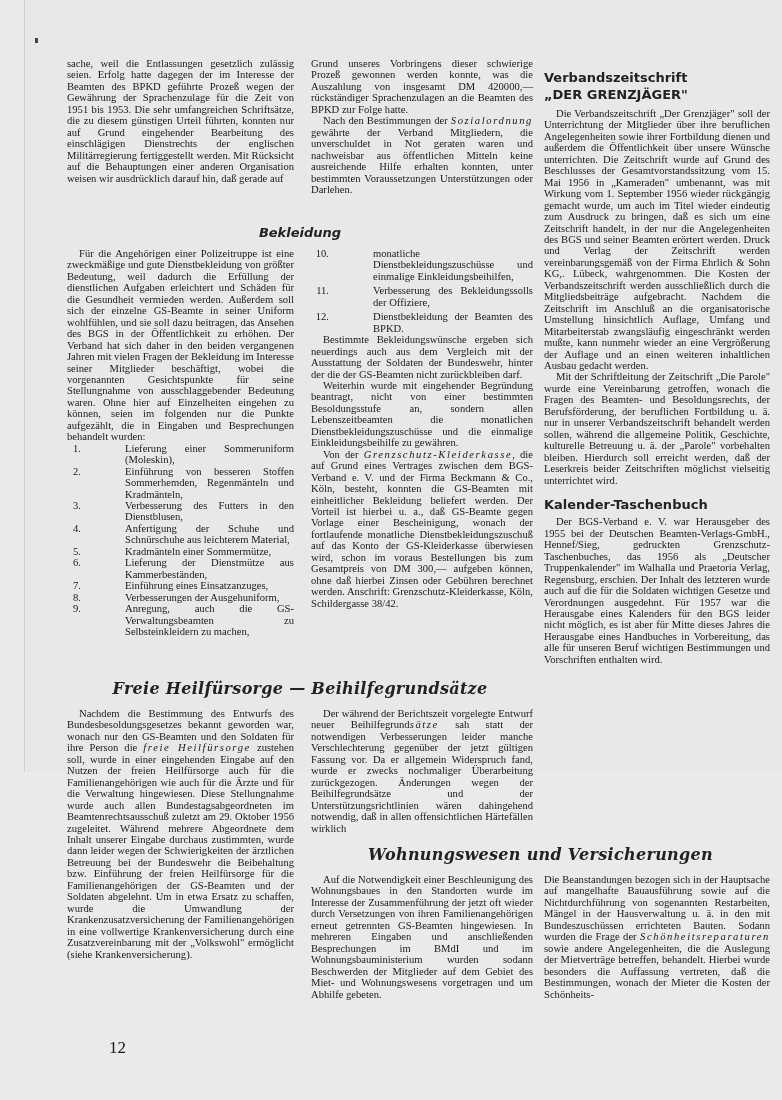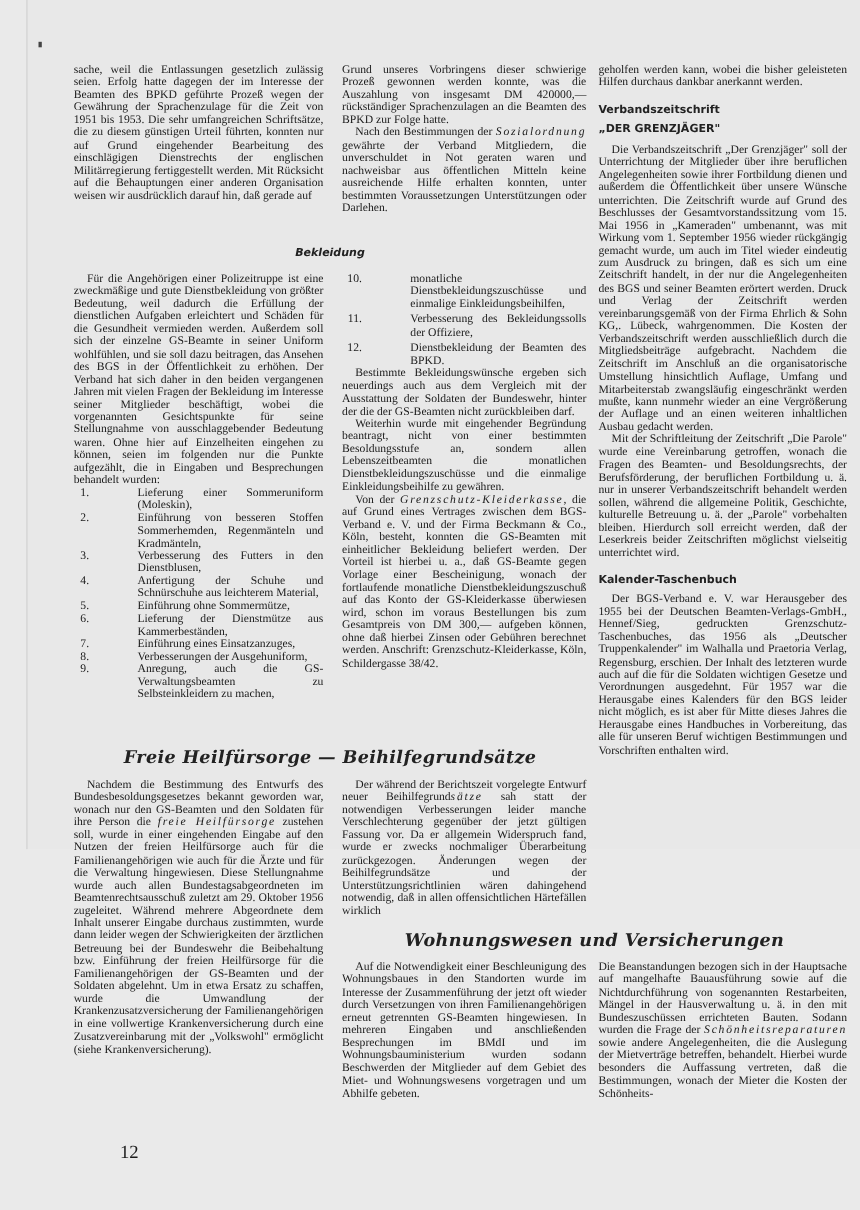--- a/index.html
+++ b/index.html
@@ -21,21 +21,21 @@
     font-size: 10.6px;
     line-height: 11.45px;
     text-align: justify;
     hyphens: manual;
   }
   .col p { margin: 0; text-indent: 12px; }
   .col p.noindent { text-indent: 0; }
   .sp { letter-spacing: 1.6px; font-style: italic; }
   h2.sans {
     font-family: "DejaVu Sans", "Liberation Sans", sans-serif;
-    font-weight: bold; font-size: 10px; margin: 0; color: #222;
+    font-weight: bold; font-size: 13px; margin: 0; color: #222;
   }
   h2.center { position: absolute; text-align: center; font-style: italic; }
   h2.script {
     position: absolute; left: 40px; width: 720px; text-align: center;
     font-family: "DejaVu Serif", serif; font-style: italic; font-weight: bold;
     font-size: 16px; margin: 0; color: #222; letter-spacing: 0.3px;
   }
   ol.list { margin: 0; padding: 0; list-style: none; }
   ol.list li { display: flex; margin: 0; gap: 40px; }
   ol.list li .n { width: 14px; flex: none; text-align: right; padding-right: 4px; }
@@ -52,21 +52,20 @@
   <div class="col" style="left:42px; top:58px; width:227px;">
     <p class="noindent">sache, weil die Entlassungen gesetzlich zulässig seien. Erfolg hatte dagegen der im Interesse der Beamten des BPKD geführte Prozeß wegen der Gewährung der Sprachenzulage für die Zeit von 1951 bis 1953. Die sehr umfangreichen Schriftsätze, die zu diesem günstigen Urteil führten, konnten nur auf Grund eingehender Bearbeitung des einschlägigen Dienstrechts der englischen Militärregierung fertiggestellt werden. Mit Rücksicht auf die Behauptungen einer anderen Organisation weisen wir ausdrücklich darauf hin, daß gerade auf</p>
   </div>
 
   <div class="col" style="left:286px; top:58px; width:222px;">
     <p class="noindent">Grund unseres Vorbringens dieser schwierige Prozeß gewonnen werden konnte, was die Auszahlung von insgesamt DM 420000,— rückständiger Sprachenzulagen an die Beamten des BPKD zur Folge hatte.</p>
     <p><span>Nach den Bestimmungen der </span><span class="sp">Sozialordnung</span><span> gewährte der Verband Mitgliedern, die unverschuldet in Not geraten waren und nachweisbar aus öffentlichen Mitteln keine ausreichende Hilfe erhalten konnten, unter bestimmten Voraussetzungen Unterstützungen oder Darlehen.</span></p>
   </div>
 
   <div class="col" style="left:519px; top:58px; width:226px;">
-    <p class="noindent">geholfen werden kann, wobei die bisher geleisteten Hilfen durchaus dankbar anerkannt werden.</p>
     <h2 class="sans" style="margin-top:11px; line-height:17px;">
       <span>Verbandszeitschrift</span><br>
       <span>„DER GRENZJÄGER"</span>
     </h2>
     <div style="height:5px;"></div>
     <p>Die Verbandszeitschrift „Der Grenzjäger" soll der Unterrichtung der Mitglieder über ihre beruflichen Angelegenheiten sowie ihrer Fortbildung dienen und außerdem die Öffentlichkeit über unsere Wünsche unterrichten. Die Zeitschrift wurde auf Grund des Beschlusses der Gesamtvorstandssitzung vom 15. Mai 1956 in „Kameraden" umbenannt, was mit Wirkung vom 1. September 1956 wieder rückgängig gemacht wurde, um auch im Titel wieder eindeutig zum Ausdruck zu bringen, daß es sich um eine Zeitschrift handelt, in der nur die Angelegenheiten des BGS und seiner Beamten erörtert werden. Druck und Verlag der Zeitschrift werden vereinbarungsgemäß von der Firma Ehrlich &amp; Sohn KG,. Lübeck, wahrgenommen. Die Kosten der Verbandszeitschrift werden ausschließlich durch die Mitgliedsbeiträge aufgebracht. Nachdem die Zeitschrift im Anschluß an die organisatorische Umstellung hinsichtlich Auflage, Umfang und Mitarbeiterstab zwangsläufig eingeschränkt werden mußte, kann nunmehr wieder an eine Vergrößerung der Auflage und an einen weiteren inhaltlichen Ausbau gedacht werden.</p>
     <p>Mit der Schriftleitung der Zeitschrift „Die Parole" wurde eine Vereinbarung getroffen, wonach die Fragen des Beamten- und Besoldungsrechts, der Berufsförderung, der beruflichen Fortbildung u. ä. nur in unserer Verbandszeitschrift behandelt werden sollen, während die allgemeine Politik, Geschichte, kulturelle Betreuung u. ä. der „Parole" vorbehalten bleiben. Hierdurch soll erreicht werden, daß der Leserkreis beider Zeitschriften möglichst vielseitig unterrichtet wird.</p>
     <h2 class="sans" style="margin-top:13px; margin-bottom:6px;">Kalender-Taschenbuch</h2>
     <p>Der BGS-Verband e. V. war Herausgeber des 1955 bei der Deutschen Beamten-Verlags-GmbH., Hennef/Sieg, gedruckten Grenzschutz-Taschenbuches, das 1956 als „Deutscher Truppenkalender" im Walhalla und Praetoria Verlag, Regensburg, erschien. Der Inhalt des letzteren wurde auch auf die für die Soldaten wichtigen Gesetze und Verordnungen ausgedehnt. Für 1957 war die Herausgabe eines Kalenders für den BGS leider nicht möglich, es ist aber für Mitte dieses Jahres die Herausgabe eines Handbuches in Vorbereitung, das alle für unseren Beruf wichtigen Bestimmungen und Vorschriften enthalten wird.</p>
   </div>
@@ -87,21 +86,21 @@
       <li>
           <span class="n">3.</span>
           <span class="t">Verbesserung des Futters in den Dienstblusen,</span>
         </li>
       <li>
           <span class="n">4.</span>
           <span class="t">Anfertigung der Schuhe und Schnürschuhe aus leichterem Material,</span>
         </li>
       <li>
           <span class="n">5.</span>
-          <span class="t">Einführung ohne Sommermütze,</span>
+          <span class="t">Kradmänteln einer Sommermütze,</span>
         </li>
       <li>
           <span class="n">6.</span>
           <span class="t">Lieferung der Dienstmütze aus Kammerbeständen,</span>
         </li>
       <li>
           <span class="n">7.</span>
           <span class="t">Einführung eines Einsatzanzuges,</span>
         </li>
       <li>

